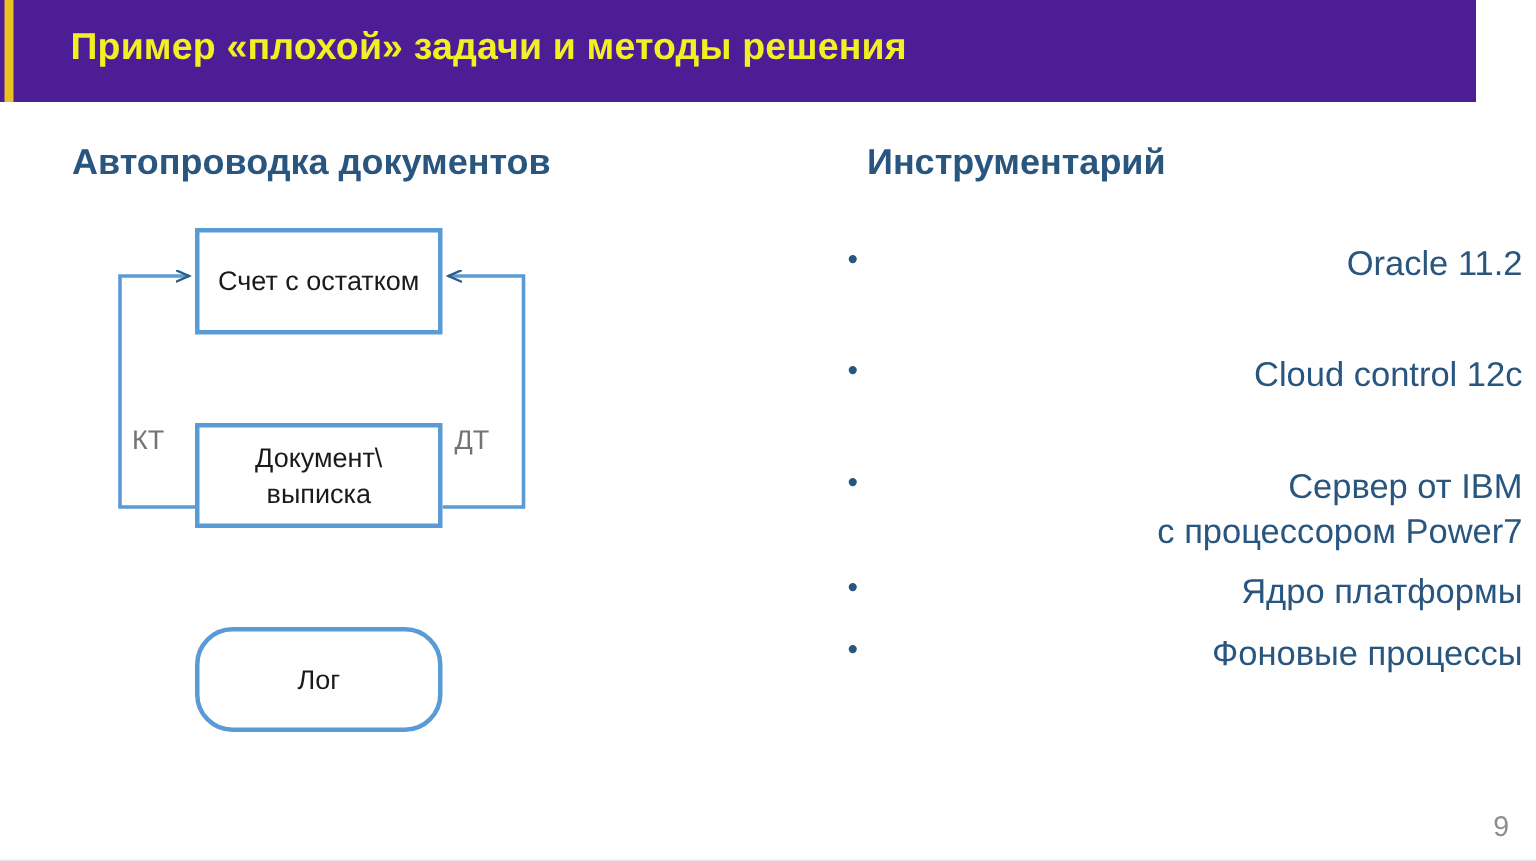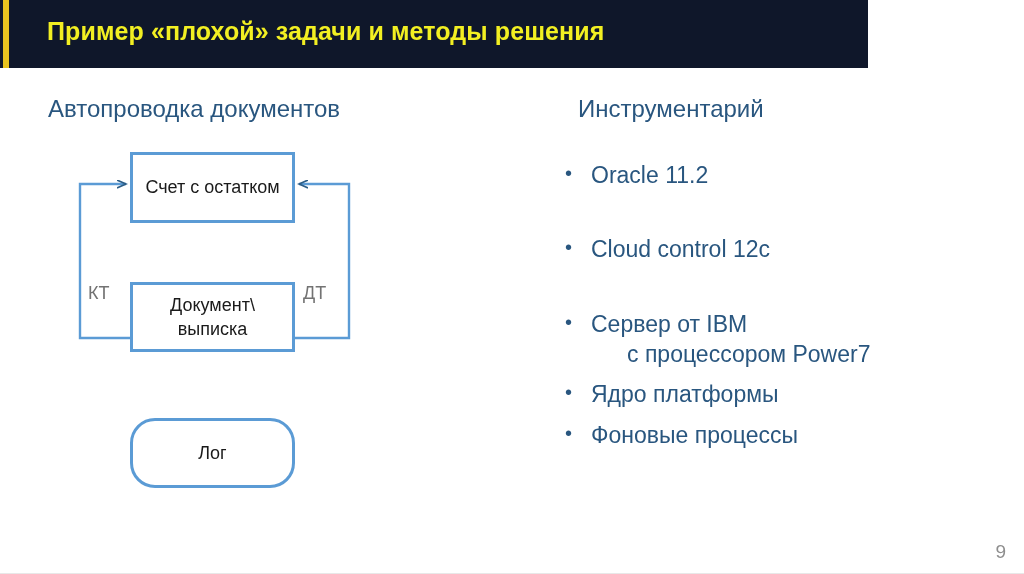--- a/index.html
+++ b/index.html
@@ -18,23 +18,23 @@
     overflow: hidden;
     border-bottom: 1px solid #e8e8e8;
     box-sizing: border-box;
   }
 
   
   #header-band {
     position: absolute;
     left: 0;
     top: 0;
-    width: 868px;
+    width: 984px;
     height: 68px;
-    background: #0f172a;
+    background: #4c1d95;
   }
   #header-accent-bar {
     position: absolute;
     left: 3px;
     top: 0;
     width: 6px;
     height: 68px;
     background: #e8c320;
   }
   #slide-title {
@@ -45,21 +45,21 @@
     font-weight: bold;
     color: #f2ef22;
     letter-spacing: 0.1px;
     white-space: nowrap;
   }
 
   
   .col-heading {
     position: absolute;
     font-size: 24px;
-    font-weight: normal;
+    font-weight: bold;
     color: #29567f;
     white-space: nowrap;
   }
   #left-heading { left: 48px; top: 95px; }
   #right-heading { left: 578px; top: 95px; }
 
   
   #diagram {
     position: absolute;
     left: 0;
@@ -122,20 +122,21 @@
     width: 26px;
     flex: 0 0 26px;
     color: #29567f;
     font-size: 20px;
     line-height: 1.3;
     text-align: left;
   }
   .bullet-text {
     flex: 1 1 auto;
     line-height: 1.32;
+    text-align: right;
   }
   .bullet-sub {
     display: block;
     padding-left: 36px;
   }
 
   
   #page-number {
     position: absolute;
     right: 18px;

